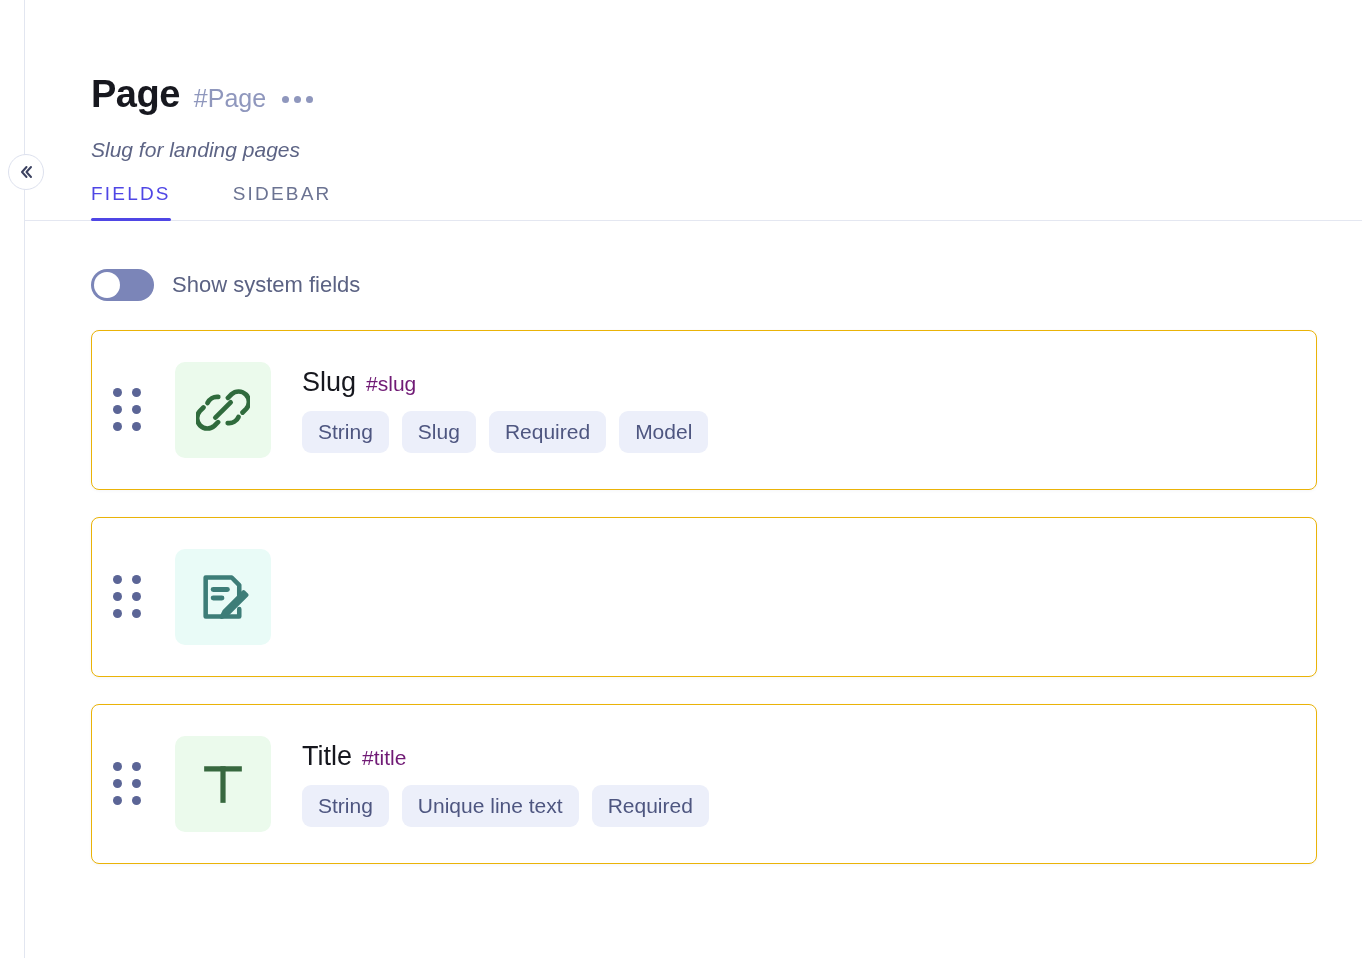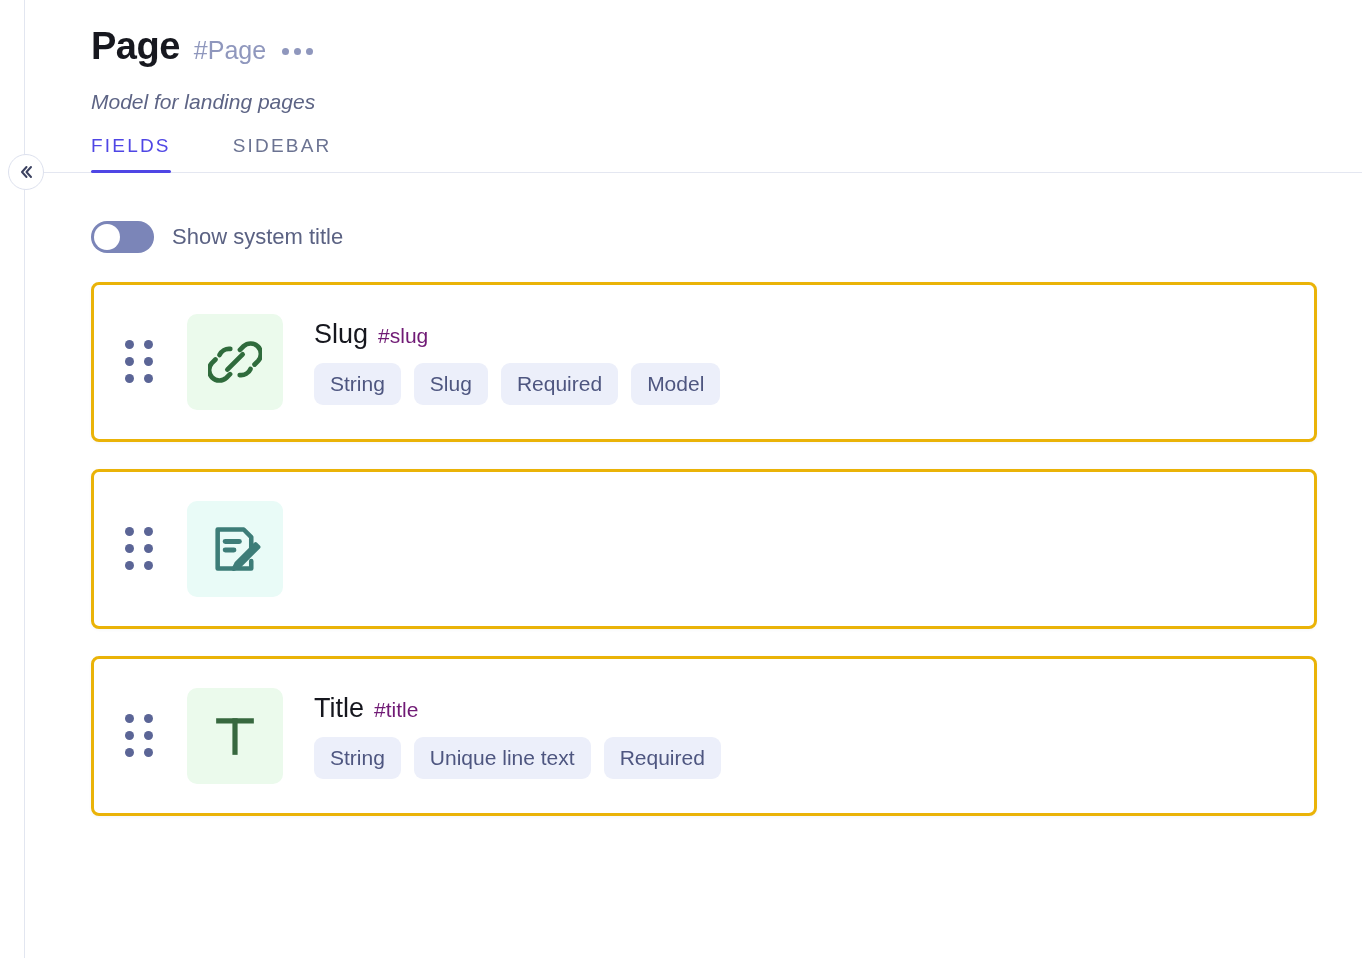--- a/index.html
+++ b/index.html
@@ -61,20 +61,21 @@
     display: flex;
     align-items: baseline;
     gap: 14px;
   }
   .page-title {
     font-size: 38px;
     font-weight: bold;
     color: #17181f;
     letter-spacing: -0.5px;
     line-height: 1.1;
+    margin-top: 48px;
   }
   .page-apikey {
     font-size: 25px;
     color: #8f97bd;
     font-weight: normal;
   }
   .dots-menu {
     display: flex;
     align-items: center;
     gap: 5px;
@@ -164,26 +165,26 @@
   
   .fields-list {
     padding: 29px 0 0 66px;
     display: flex;
     flex-direction: column;
     gap: 27px;
   }
   .field-card {
     width: 1226px;
     background: #ffffff;
-    border: 3px solid #eab308;
+    border: 1px solid #eab308;
     border-radius: 8px;
     box-shadow: 0 1px 3px rgba(80, 94, 140, 0.06);
     display: flex;
     align-items: center;
-    padding: 22px 30px;
+    padding: 22px 20px;
     min-height: 160px;
     cursor: pointer;
   }
 
   .drag-handle {
     width: 30px;
     display: flex;
     justify-content: center;
     flex: 0 0 auto;
     cursor: grab;
@@ -269,32 +270,32 @@
     <div class="page-header">
       <div class="page-title">Page</div>
       <div class="page-apikey">#Page</div>
       <div class="dots-menu">
         <i></i>
         <i></i>
         <i></i>
       </div>
     </div>
 
-    <div class="page-desc">Model for landing pages</div>
+    <div class="page-desc">Slug for landing pages</div>
 
     <div class="tabs">
       <button class="tab active">FIELDS</button>
       <button class="tab">SIDEBAR</button>
     </div>
 
     <div class="toggle-row">
       <div class="switch">
         <span class="knob"></span>
       </div>
-      <div class="toggle-label">Show system title</div>
+      <div class="toggle-label">Show system fields</div>
     </div>
 
     <div class="fields-list">
 
       <div class="field-card">
         <div class="drag-handle">
           <span class="dots">
             <b></b>
               <b></b>
             <b></b>

